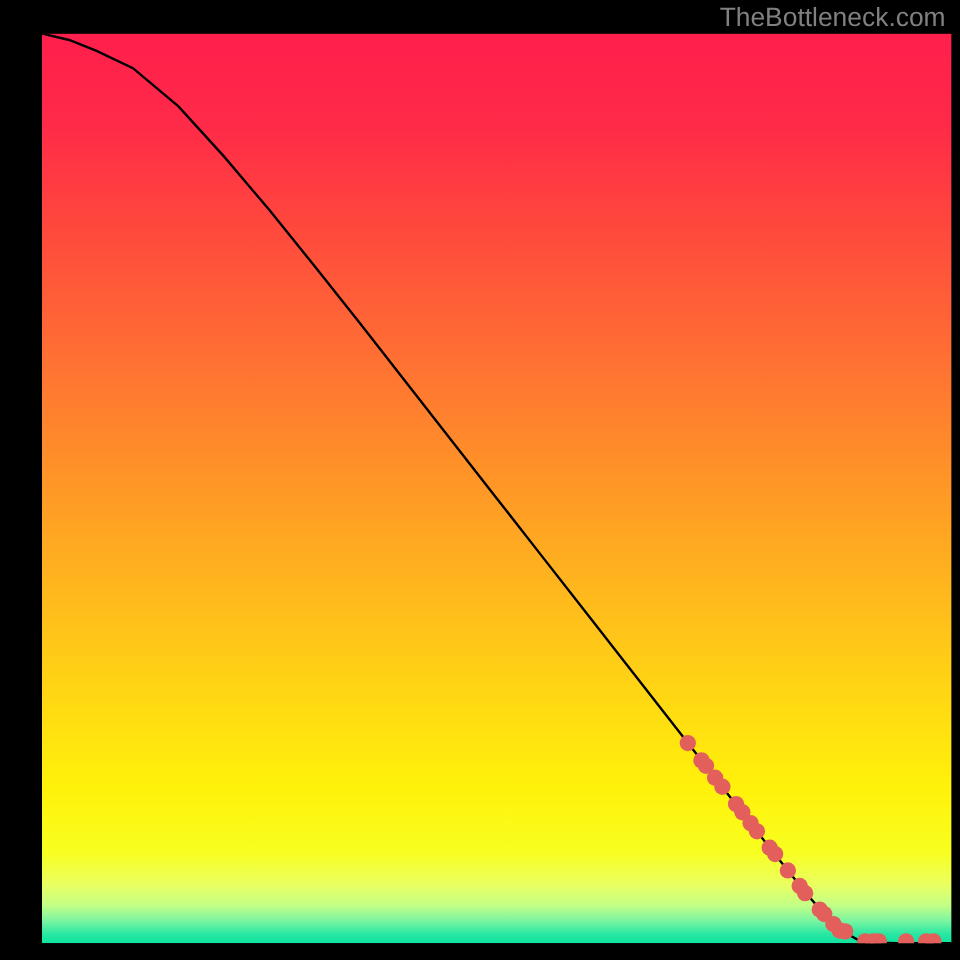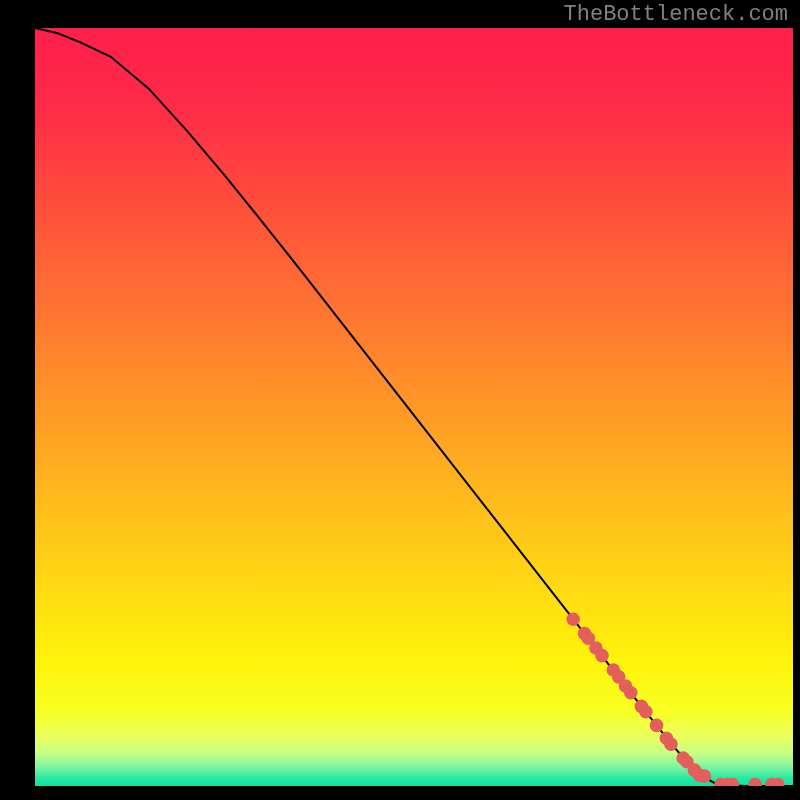--- a/index.html
+++ b/index.html
@@ -19,21 +19,20 @@
   }
   .watermark {
     position: absolute;
     top: 2px;
     right: 12px;
     color: #808080;
     font-size: 22px;
     font-weight: 400;
     letter-spacing: 0px;
     z-index: 50;
-    font-family: Liberation Mono, monospace;
   }
   .plot-area {
     position: absolute;
     left: 35px;
     top: 28px;
     width: 758px;
     height: 758px;
     box-sizing: border-box;
   }
   svg {

